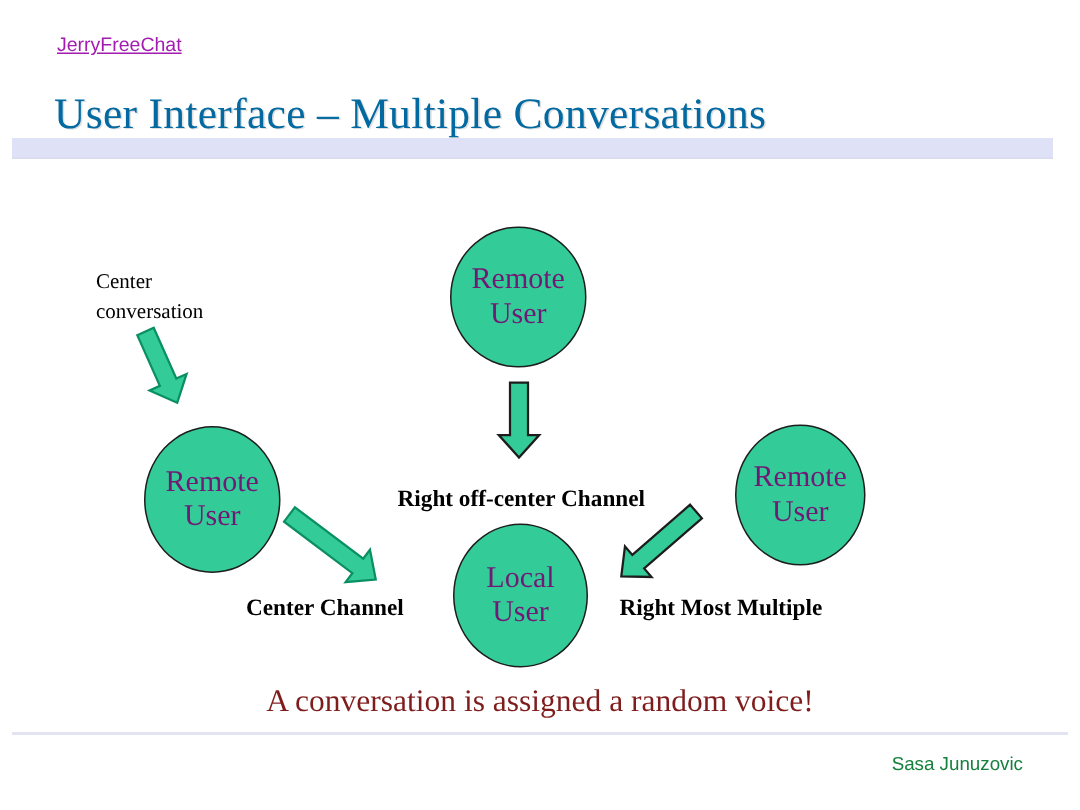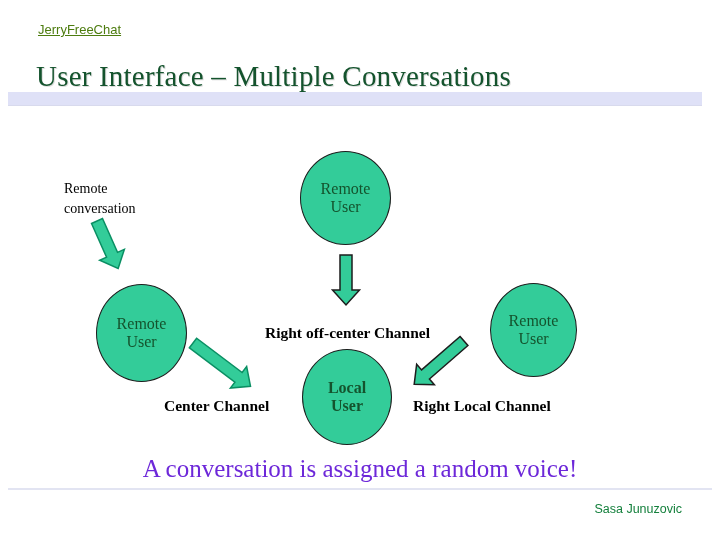--- a/index.html
+++ b/index.html
@@ -3,51 +3,51 @@
 <meta charset="utf-8">
 <style>
   html,body{margin:0;padding:0;background:#888;}
   .slide{
     position:relative;width:720px;height:540px;background:#ffffff;
     overflow:hidden;font-family:"Liberation Serif","DejaVu Serif",serif;color:#1a1a1a;
   }
   .logo{
     position:absolute;left:38px;top:22px;
     font-family:"Liberation Sans","DejaVu Sans",sans-serif;
-    font-size:13px;text-decoration:underline;color:#4d7c0f;cursor:pointer;
+    font-size:13px;text-decoration:underline;color:#a21caf;cursor:pointer;
   }
   .slide-title{
     position:absolute;left:36px;top:60px;margin:0;
-    font-size:29px;font-weight:400;color:#14532d;letter-spacing:.2px;
+    font-size:29px;font-weight:400;color:#0369a1;letter-spacing:.2px;
     text-shadow:1px 1px 0 rgba(160,160,160,.35);
   }
   .title-bar{
     position:absolute;left:8px;top:92px;width:694px;height:13px;
     background:#dfe1f7;box-shadow:0 1px 0 rgba(190,194,225,.6);
   }
   .node{
     position:absolute;display:flex;align-items:center;justify-content:center;
     background:#33cc99;border:1.6px solid #1d1d1d;border-radius:50%;
     text-align:center;box-sizing:border-box;
   }
-  .node-text{display:block;max-width:70px;font-size:16px;line-height:1.15;color:#14532d;text-align:center;}
+  .node-text{display:block;max-width:70px;font-size:20px;line-height:1.15;color:#701a75;text-align:center;}
   .node-remote-top{left:300px;top:151px;width:91px;height:94px;}
   .node-remote-left{left:96px;top:284px;width:91px;height:98px;}
   .node-remote-right{left:490px;top:283px;width:87px;height:94px;}
-  .node-local{left:302px;top:349px;width:90px;height:96px;font-weight:bold;}
+  .node-local{left:302px;top:349px;width:90px;height:96px;}
   .diagram-label{position:absolute;color:#000;}
   .label-current{left:64px;top:179px;width:110px;font-size:14px;line-height:1.45;}
   .label-bold{font-size:15.5px;font-weight:700;white-space:nowrap;}
   .label-right-off-center{left:265px;top:324px;}
   .label-center-channel{left:164px;top:397px;}
   .label-right-most{left:413px;top:397px;}
   .arrows{position:absolute;left:0;top:0;pointer-events:none;}
   .footer-message{
     position:absolute;left:0;top:455px;width:720px;text-align:center;
-    font-size:25px;color:#6d28d9;
+    font-size:21px;color:#7f1d1d;
   }
   .bottom-rule{
     position:absolute;left:8px;top:488px;width:704px;height:2px;background:#e2e4f2;
   }
   .author{
     position:absolute;right:38px;top:502px;
     font-family:"Liberation Sans","DejaVu Sans",sans-serif;
     font-size:12.5px;color:#15803d;
   }
 </style>
@@ -55,21 +55,21 @@
 <body>
 
 <div class="slide">
 
   <span class="logo">JerryFreeChat</span>
 
   <h1 class="slide-title">User Interface – Multiple Conversations</h1>
 
   <div class="title-bar"></div>
 
-  <div class="diagram-label label-current">Remote conversation</div>
+  <div class="diagram-label label-current">Center conversation</div>
 
   <div class="node node-remote-top">
     <span class="node-text">Remote User</span>
   </div>
 
   <div class="node node-remote-left">
     <span class="node-text">Remote User</span>
   </div>
 
   <div class="node node-remote-right">
@@ -77,21 +77,21 @@
   </div>
 
   <div class="node node-local">
     <span class="node-text">Local User</span>
   </div>
 
   <div class="diagram-label label-bold label-right-off-center">Right off-center Channel</div>
 
   <div class="diagram-label label-bold label-center-channel">Center Channel</div>
 
-  <div class="diagram-label label-bold label-right-most">Right Local Channel</div>
+  <div class="diagram-label label-bold label-right-most">Right Most Multiple</div>
 
   <svg class="arrows" width="720" height="540" viewBox="0 0 720 540">
     <polygon points="-6,0 6,0 6,37 13.5,37 0,52 -13.5,37 -6,37" transform="translate(97,221) rotate(-24)" stroke-width="1.5" fill="#33cc99" stroke="#0a8f63"></polygon>
     <polygon points="-6,0 6,0 6,35 13.5,35 0,50 -13.5,35 -6,35" transform="translate(346,255)" stroke-width="1.5" fill="#33cc99" stroke="#1d1d1d"></polygon>
     <polygon points="-6,0 6,0 6,57 13.5,57 0,72 -13.5,57 -6,57" transform="translate(193,343) rotate(-53)" stroke-width="1.5" fill="#33cc99" stroke="#0a8f63"></polygon>
     <polygon points="-6,0 6,0 6,51 13.5,51 0,66 -13.5,51 -6,51" transform="translate(464,341) rotate(49)" stroke-width="1.5" fill="#33cc99" stroke="#1d1d1d"></polygon>
   </svg>
 
   <div class="footer-message">A conversation is assigned a random voice!</div>
 

